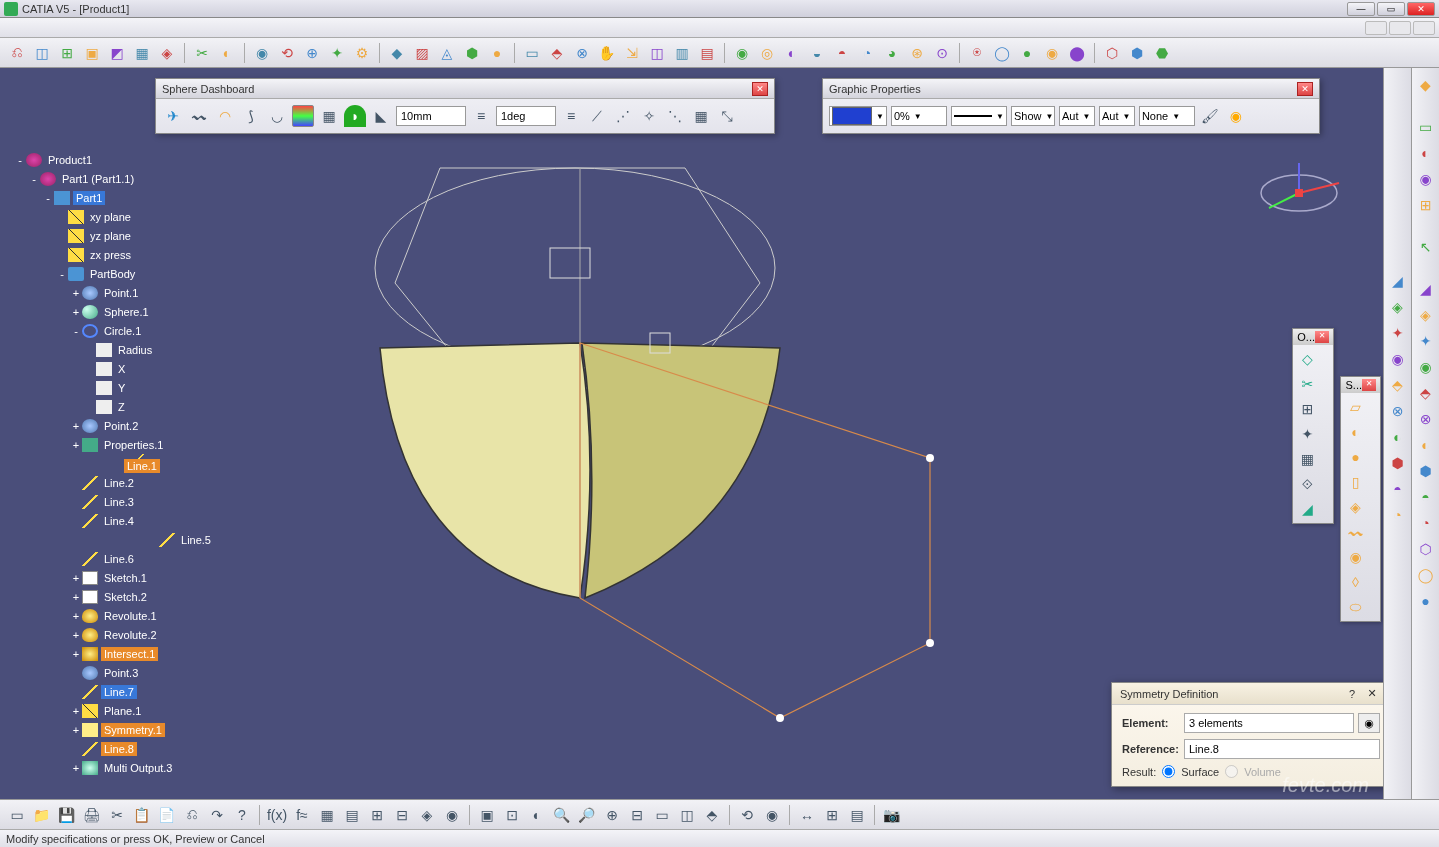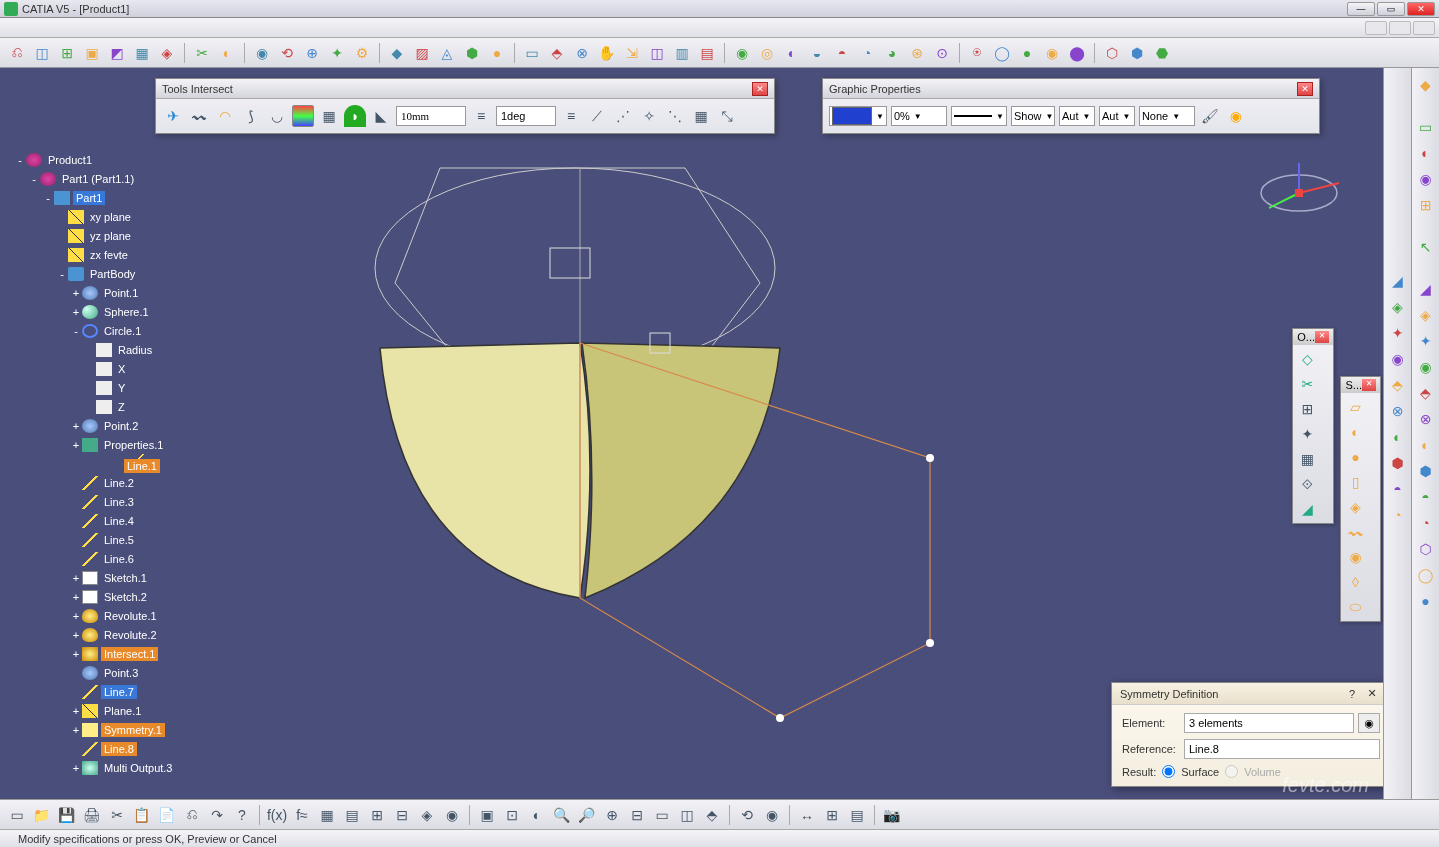--- a/index.html
+++ b/index.html
@@ -46,39 +46,39 @@
 .float-title { height: 20px; background: linear-gradient(#f4f4f8,#d4d4dc); display: flex; align-items: center; padding: 0 6px; border-bottom: 1px solid #aaa; font-size: 11px; color: #333; }
 .float-close { margin-left: auto; width: 16px; height: 14px; background: linear-gradient(#f88,#d44); color: white; display: flex; align-items: center; justify-content: center; font-size: 9px; border: 1px solid #a22; cursor: pointer; }
 .float-body { padding: 6px; display: flex; align-items: center; gap: 4px; }
 .float-input { height: 20px; border: 1px solid #999; padding: 0 4px; background: #fff; }
 .symmetry-dialog { position: absolute; right: 48px; bottom: 60px; width: 280px; background: linear-gradient(#fdf8ef,#f4eee0); border: 1px solid #888; box-shadow: 2px 2px 8px rgba(0,0,0,0.4); }
 .sym-title { height: 22px; background: linear-gradient(#f8f2e4,#e8e0cc); display: flex; align-items: center; padding: 0 8px; font-size: 11px; color: #333; border-bottom: 1px solid #ccc; }
 .sym-title .help { margin-left: auto; width: 20px; text-align: center; cursor: pointer; }
 .sym-title .close { width: 20px; text-align: center; cursor: pointer; }
 .sym-body { padding: 8px 10px; }
 .sym-row { display: flex; align-items: center; margin-bottom: 6px; }
-.sym-row label { width: 62px; color: #333; }
+.sym-row label { width: 62px; color: #333; font-weight: bold; }
 .sym-row input { flex: 1; height: 20px; border: 1px solid #aaa; padding: 0 4px; background: #fff; }
 .sym-row .pick-btn { width: 22px; height: 20px; margin-left: 4px; border: 1px solid #aaa; background: #eee; cursor: pointer; display:flex; align-items:center; justify-content:center; }
 .sym-wide-btn { width: 100%; height: 20px; border: 1px solid #aaa; background: linear-gradient(#fafafa,#e4e4e4); cursor: pointer; margin-bottom: 6px; }
 .sym-result { color: #333; display: flex; align-items: center; gap: 6px; }
 .sym-result .disabled { color: #aaa; }
 .sym-buttons { display: flex; justify-content: flex-end; gap: 6px; padding: 6px 10px 8px; border-top: 1px solid #ddd; }
 .sym-btn { height: 22px; padding: 0 12px; border: 1px solid #999; background: linear-gradient(#fafafa,#e0e0e0); cursor: pointer; display: flex; align-items: center; gap: 4px; border-radius: 2px; }
 .sym-btn .dot { width: 10px; height: 10px; border-radius: 50%; }
 .sym-btn .dot.green { background: radial-gradient(#8f8,#2a2); }
 .sym-btn .dot.red { background: radial-gradient(#f88,#a22); }
 .palette { position: absolute; background: linear-gradient(#f2f2f6,#dcdce4); border: 1px solid #888; box-shadow: 1px 1px 4px rgba(0,0,0,0.3); }
 .palette-title { height: 16px; background: linear-gradient(#eee,#ccc); display: flex; align-items: center; padding: 0 4px; font-size: 10px; }
 .palette-title .pc { margin-left:auto; width:14px; height:12px; background:linear-gradient(#f88,#d44); color:#fff; font-size:8px; text-align:center; cursor:pointer; }
 .palette-body { display: flex; flex-direction: column; padding: 3px; gap: 3px; }
 .side-toolbar { position: absolute; right: 0; top: 68px; bottom: 48px; width: 28px; background: linear-gradient(90deg,#f2f2f6,#dcdce4); border-left: 1px solid #999; display: flex; flex-direction: column; align-items: center; padding-top: 6px; gap: 4px; }
 .side-toolbar2 { position: absolute; right: 28px; top: 68px; bottom: 48px; width: 28px; background: linear-gradient(90deg,#f2f2f6,#dcdce4); border-left: 1px solid #999; display: flex; flex-direction: column; align-items: center; padding-top: 26px; gap: 4px; }
 .bottom-toolbar { position: absolute; bottom: 18px; left: 0; right: 0; height: 30px; background: linear-gradient(#f2f2f6,#dcdce4); border-top: 1px solid #999; display: flex; align-items: center; padding: 0 6px; gap: 3px; }
-.status-bar { position: absolute; bottom: 0; left: 0; right: 0; height: 18px; background: linear-gradient(#f4f4f8,#e0e0e8); border-top: 1px solid #aaa; display: flex; align-items: center; padding: 0 18px; color: #333; }
+.status-bar { position: absolute; bottom: 0; left: 0; right: 0; height: 18px; background: linear-gradient(#f4f4f8,#e0e0e8); border-top: 1px solid #aaa; display: flex; align-items: center; padding: 0 6px; color: #333; }
 .color-swatch { width: 40px; height: 18px; background: #2040d0; border: 1px solid #666; }
 .dropdown { height: 20px; border: 1px solid #999; background: #fff; padding: 0 2px; display: flex; align-items: center; cursor: pointer; }
 .dropdown .arrow { margin-left: 4px; font-size: 8px; }
 .watermark { position: absolute; right: 70px; bottom: 50px; color: rgba(255,255,255,0.5); font-size: 20px; font-style: italic; pointer-events:none; }
 </style>
 </head>
 <body>
 
 <div class="titlebar">
   <span class="app-icon"></span>
@@ -199,21 +199,21 @@
       <span class="tree-label">xy plane</span>
     </div>
     <div class="tree-node" style="padding-left: 42px;">
       <span class="tree-expand"></span>
       <span class="tree-icon ti-plane"></span>
       <span class="tree-label">yz plane</span>
     </div>
     <div class="tree-node" style="padding-left: 42px;">
       <span class="tree-expand"></span>
       <span class="tree-icon ti-plane"></span>
-      <span class="tree-label">zx fevte</span>
+      <span class="tree-label">zx press</span>
     </div>
     <div class="tree-node" style="padding-left: 42px;">
       <span class="tree-expand">-</span>
       <span class="tree-icon ti-body"></span>
       <span class="tree-label">PartBody</span>
     </div>
     <div class="tree-node" style="padding-left: 56px;">
       <span class="tree-expand">+</span>
       <span class="tree-icon ti-point"></span>
       <span class="tree-label">Point.1</span>
@@ -271,21 +271,21 @@
     <div class="tree-node" style="padding-left: 56px;">
       <span class="tree-expand"></span>
       <span class="tree-icon ti-line"></span>
       <span class="tree-label">Line.3</span>
     </div>
     <div class="tree-node" style="padding-left: 56px;">
       <span class="tree-expand"></span>
       <span class="tree-icon ti-line"></span>
       <span class="tree-label">Line.4</span>
     </div>
-    <div class="tree-node" style="padding-left: 56px;">
+    <div class="tree-node" style="padding-left: 56px; justify-content: flex-end;">
       <span class="tree-expand"></span>
       <span class="tree-icon ti-line"></span>
       <span class="tree-label">Line.5</span>
     </div>
     <div class="tree-node" style="padding-left: 56px;">
       <span class="tree-expand"></span>
       <span class="tree-icon ti-line"></span>
       <span class="tree-label">Line.6</span>
     </div>
     <div class="tree-node" style="padding-left: 56px;">
@@ -340,34 +340,34 @@
     </div>
     <div class="tree-node" style="padding-left: 56px;">
       <span class="tree-expand">+</span>
       <span class="tree-icon ti-multi"></span>
       <span class="tree-label">Multi Output.3</span>
     </div>
   </div>
 
 <div class="float-win" style="top:78px;left:155px;width:620px">
   <div class="float-title">
-    <span>Tools Intersect</span>
+    <span>Sphere Dashboard</span>
     <div class="float-close">✕</div>
   </div>
   <div class="float-body">
     <div class="tool-btn" style="color:#28c">✈</div>
     <div class="tool-btn">〰</div>
     <div class="tool-btn" style="color:#ea4">◠</div>
     <div class="tool-btn">⟆</div>
     <div class="tool-btn">◡</div>
     <div class="tool-btn" style="background:linear-gradient(#f44,#4f4,#44f);border:1px solid #888"></div>
     <div class="tool-btn">▦</div>
     <div class="tool-btn" style="background:#2a2;color:#fff;border-radius:50% 50% 0 0">◗</div>
     <div class="tool-btn">◣</div>
-    <input class="float-input" style="width: 70px; font-family: Liberation Serif, serif;" value="10mm">
+    <input class="float-input" style="width: 70px;" value="10mm">
     <div class="tool-btn">≡</div>
     <input class="float-input" style="width: 60px;" value="1deg">
     <div class="tool-btn">≡</div>
     <div class="tool-btn">⟋</div>
     <div class="tool-btn">⋰</div>
     <div class="tool-btn">✧</div>
     <div class="tool-btn">⋱</div>
     <div class="tool-btn">▦</div>
     <div class="tool-btn">⤡</div>
   </div>

